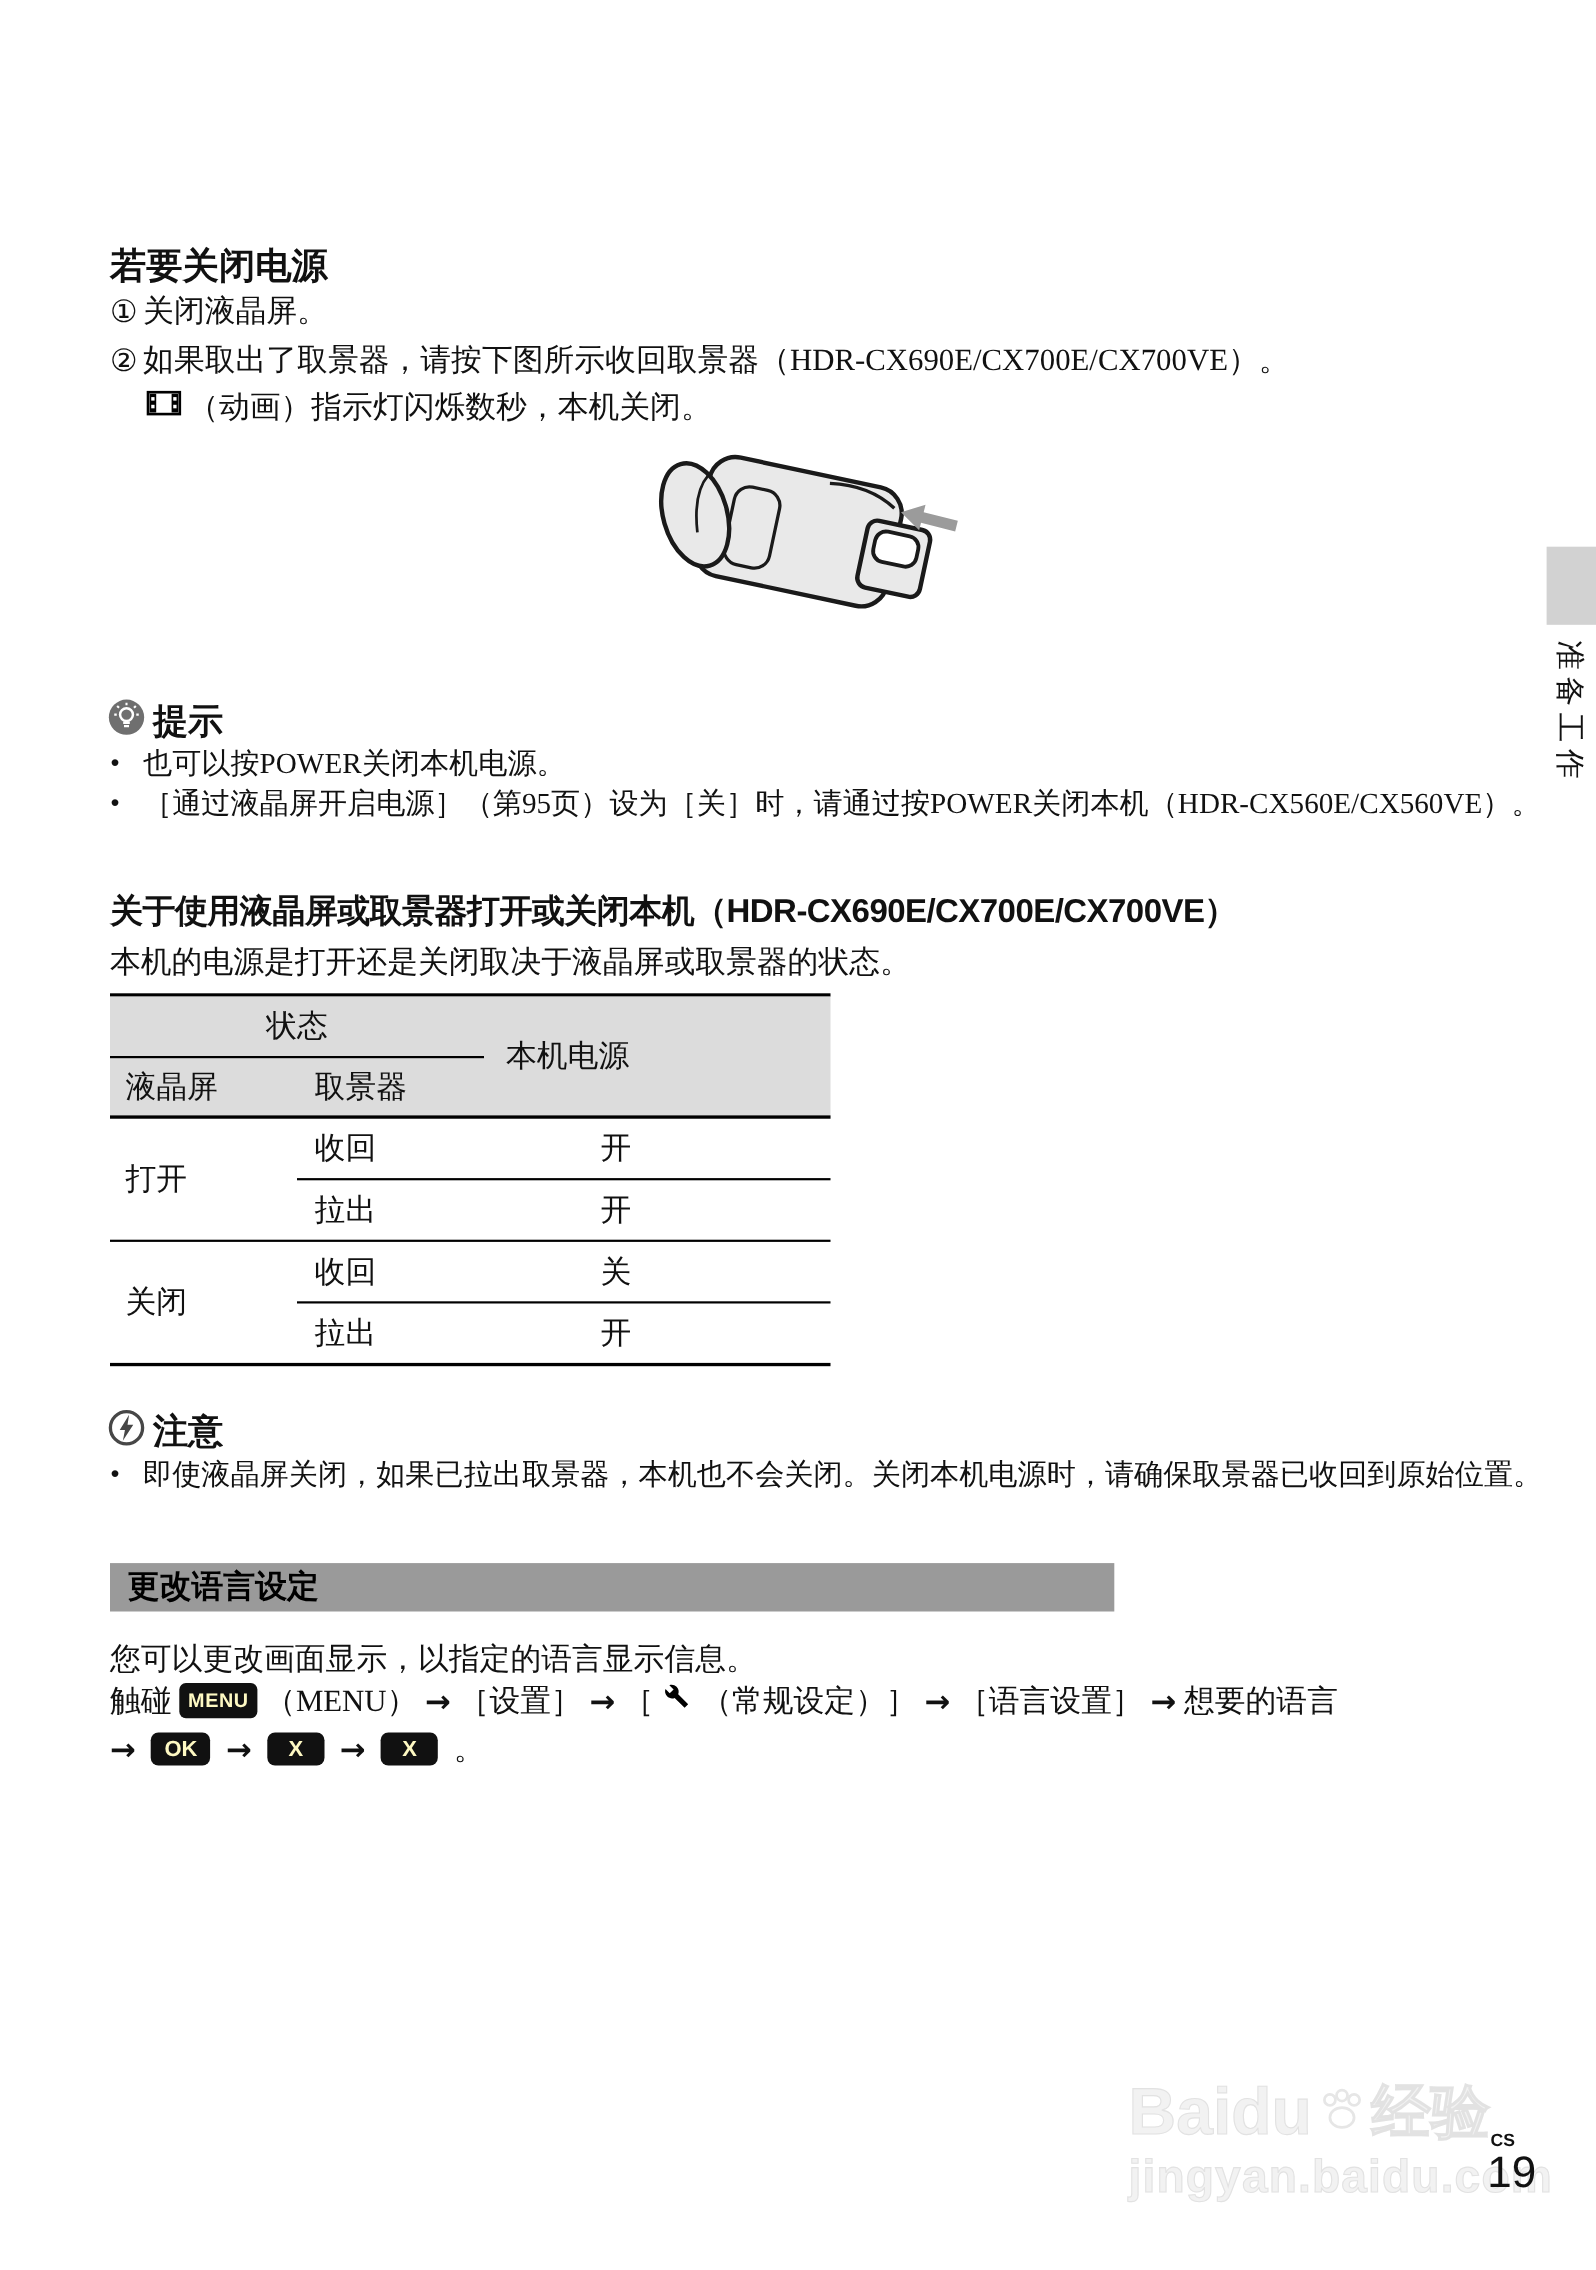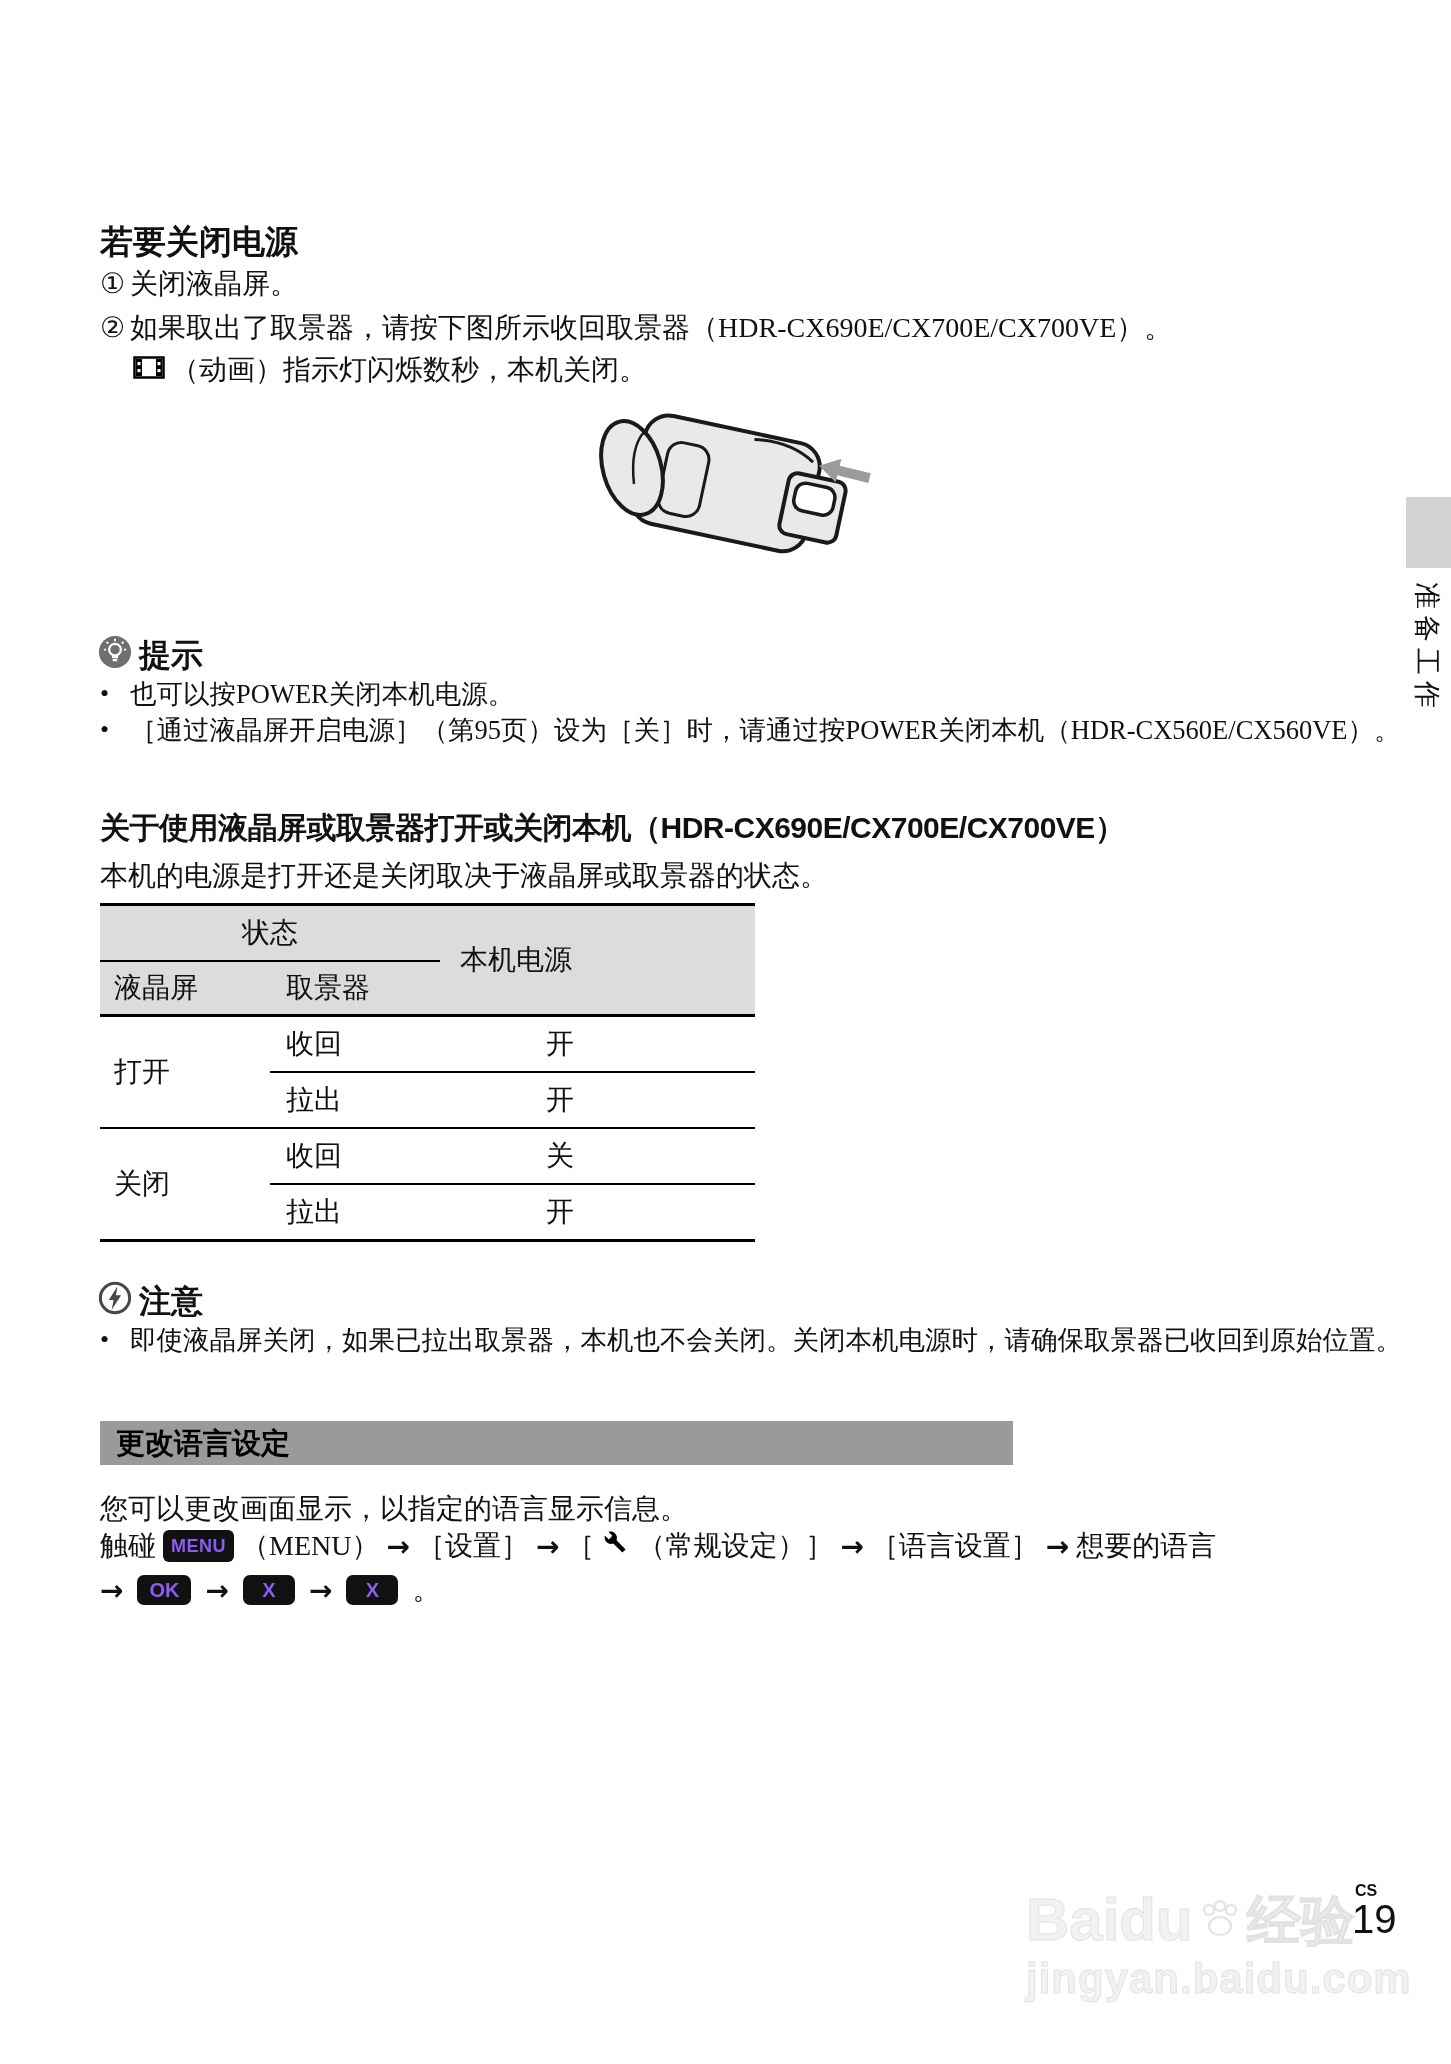--- a/index.html
+++ b/index.html
@@ -63,21 +63,21 @@
   
   .banner{left:100px;top:1421px;width:897px;height:44px;background:#9a9a9a;color:#000000;
     font-weight:bold;font-size:29px;line-height:45px;padding-left:16px;
     font-family:"Liberation Sans","DejaVu Sans",sans-serif;}
 
   
   .instr{display:flex;align-items:center;font-size:28px;white-space:nowrap;}
   .instr1{left:100px;top:1527px;gap:7px;}
   .instr2{left:100px;top:1571px;gap:14px;}
   .arrow{font-family:"DejaVu Sans",sans-serif;font-weight:bold;font-size:28px;}
-  .badge{display:inline-flex;align-items:center;justify-content:center;background:#111;color:#8b5cf6;
+  .badge{display:inline-flex;align-items:center;justify-content:center;background:#111;color:#fef9c3;
     font-family:"Liberation Sans","DejaVu Sans",sans-serif;font-weight:bold;border-radius:6px;}
   .badge-menu{font-size:18px;height:32px;padding:0 8px;letter-spacing:0.5px;}
   .badge-ok{font-size:20px;height:30px;min-width:54px;border-radius:7px;}
   .badge-x{font-size:20px;height:30px;min-width:52px;border-radius:7px;}
   .wrench{margin:0 2px;}
 
   
   .side-tab{left:1406px;top:497px;width:45px;height:71px;background:#d2d2d2;}
   .side-label{left:1409px;top:582px;font-size:27px;letter-spacing:6px;
     font-family:"Liberation Sans","DejaVu Sans",sans-serif;
@@ -85,21 +85,21 @@
 
   
   .watermark{left:1026px;top:1890px;color:#f2f2f2;-webkit-text-stroke:1px #e2e2e2;
     font-family:"Liberation Sans","DejaVu Sans",sans-serif;font-weight:bold;line-height:1;}
   .wm-row{display:flex;align-items:center;gap:4px;}
   .wm-brand{font-size:60px;}
   .wm-cn{font-size:54px;}
   .wm-url{font-size:42px;margin-top:8px;letter-spacing:1px;}
 
   
-  .pagenum{left:1352px;top:1883px;font-family:"Liberation Sans","DejaVu Sans",sans-serif;}
+  .pagenum{left:1352px;top:1939px;font-family:"Liberation Sans","DejaVu Sans",sans-serif;}
   .pagenum .cs{font-size:16px;font-weight:bold;display:block;margin-left:3px;line-height:16px;}
   .pagenum .num{font-size:40px;line-height:40px;display:block;}
 </style>
 </head>
 <body>
 
 <div class="abs h1 sans">若要关闭电源</div>
 
 <div class="abs step step1">
   <span class="num">①</span>

